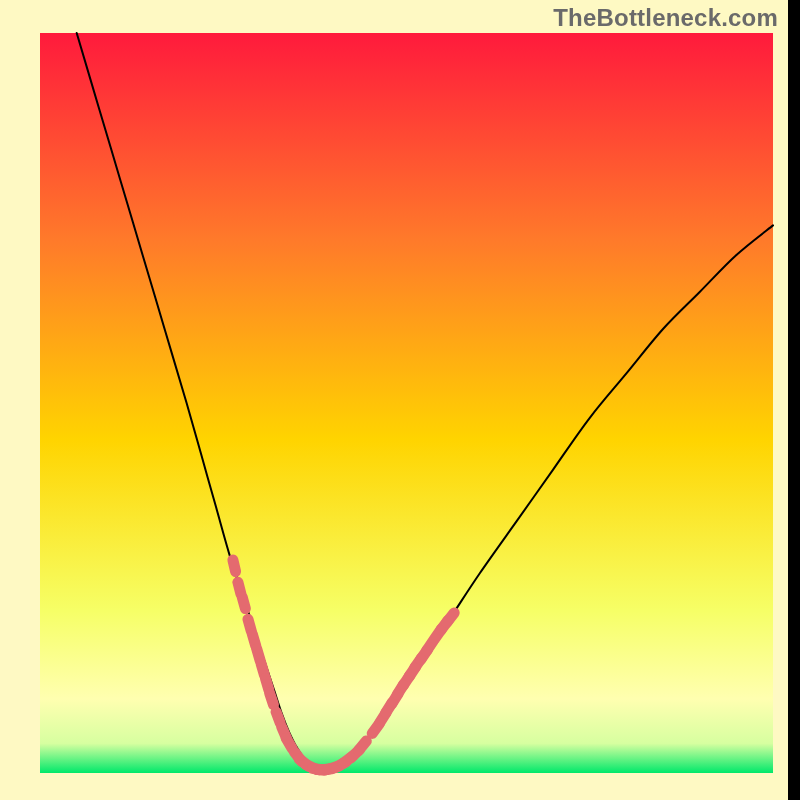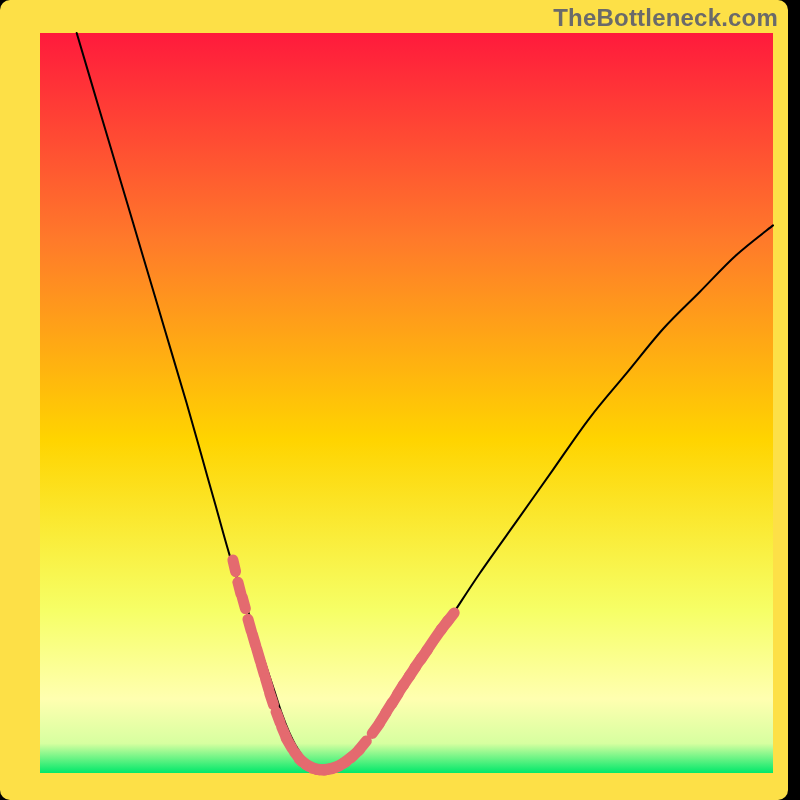--- a/index.html
+++ b/index.html
@@ -8,22 +8,21 @@
     width: 800px;
     height: 800px;
     background: #000;
     overflow: hidden;
     font-family: Arial, Helvetica, sans-serif;
   }
   .frame {
     position: relative;
     width: 788px;
     height: 800px;
-    background: #fde047;
-    border-radius: 10px;
+    background: #fef9c3;
   }
   .watermark {
     position: absolute;
     top: 4px;
     right: 10px;
     color: #6a6a6a;
     font-size: 24px;
     font-weight: bold;
     letter-spacing: 0.2px;
     z-index: 5;

